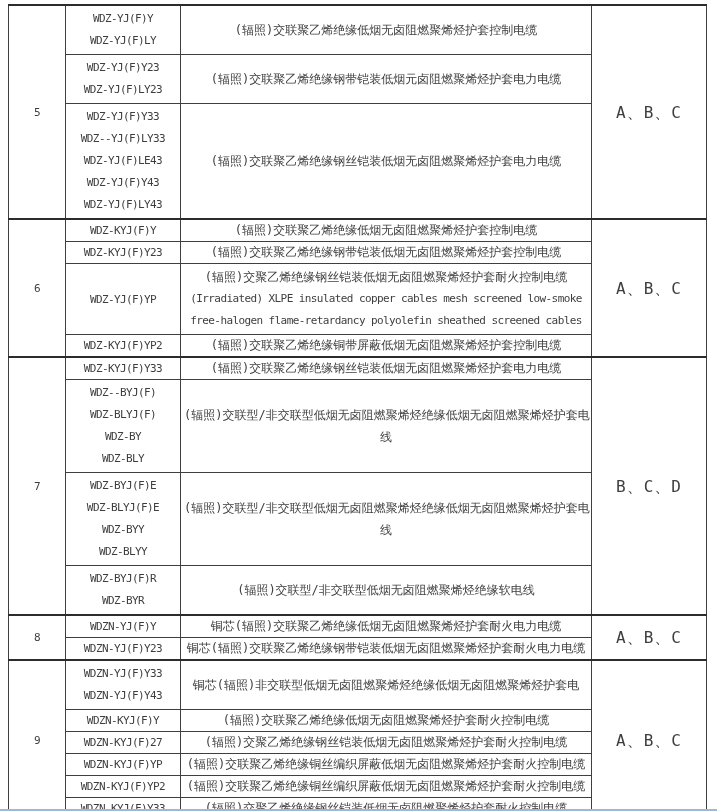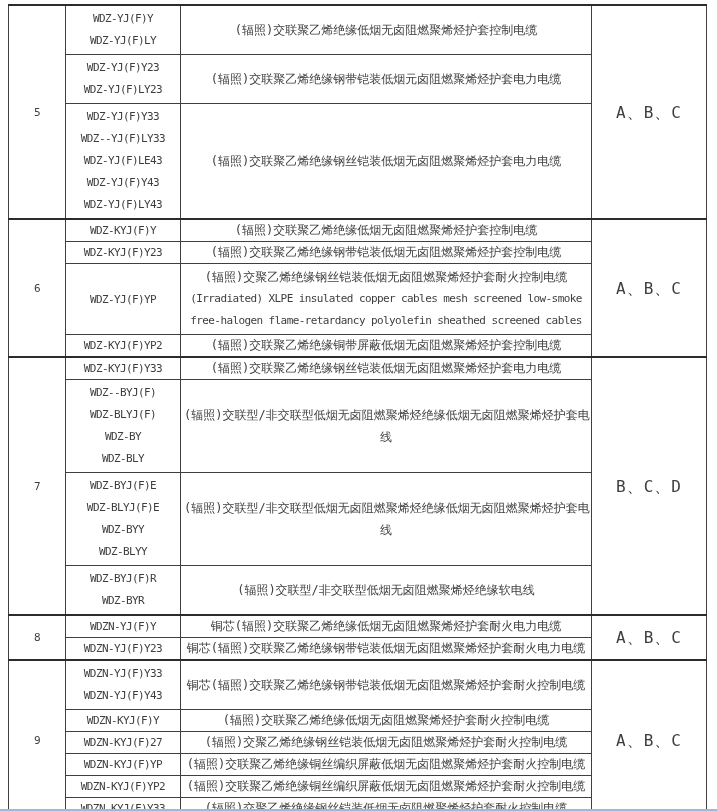--- a/index.html
+++ b/index.html
@@ -212,21 +212,21 @@
         </tr>
         <tr class="section-start">
           <td class="col-no single" rowspan="6">
             <div class="line en">9</div>
           </td>
           <td class="col-model multi">
             <div class="line en">WDZN-YJ(F)Y33</div>
             <div class="line en">WDZN-YJ(F)Y43</div>
           </td>
           <td class="col-desc single">
-            <div class="line">铜芯(辐照)交联聚乙烯绝缘钢带铠装低烟无卤阻燃聚烯烃护套耐火控制电缆</div>
+            <div class="line">铜芯(辐照)非交联型低烟无卤阻燃聚烯烃绝缘低烟无卤阻燃聚烯烃护套电</div>
           </td>
           <td class="col-cat single" rowspan="6">
             <div class="line">A、B、C</div>
           </td>
         </tr>
         <tr>
           <td class="col-model single">
             <div class="line en">WDZN-KYJ(F)Y</div>
           </td>
           <td class="col-desc single">

